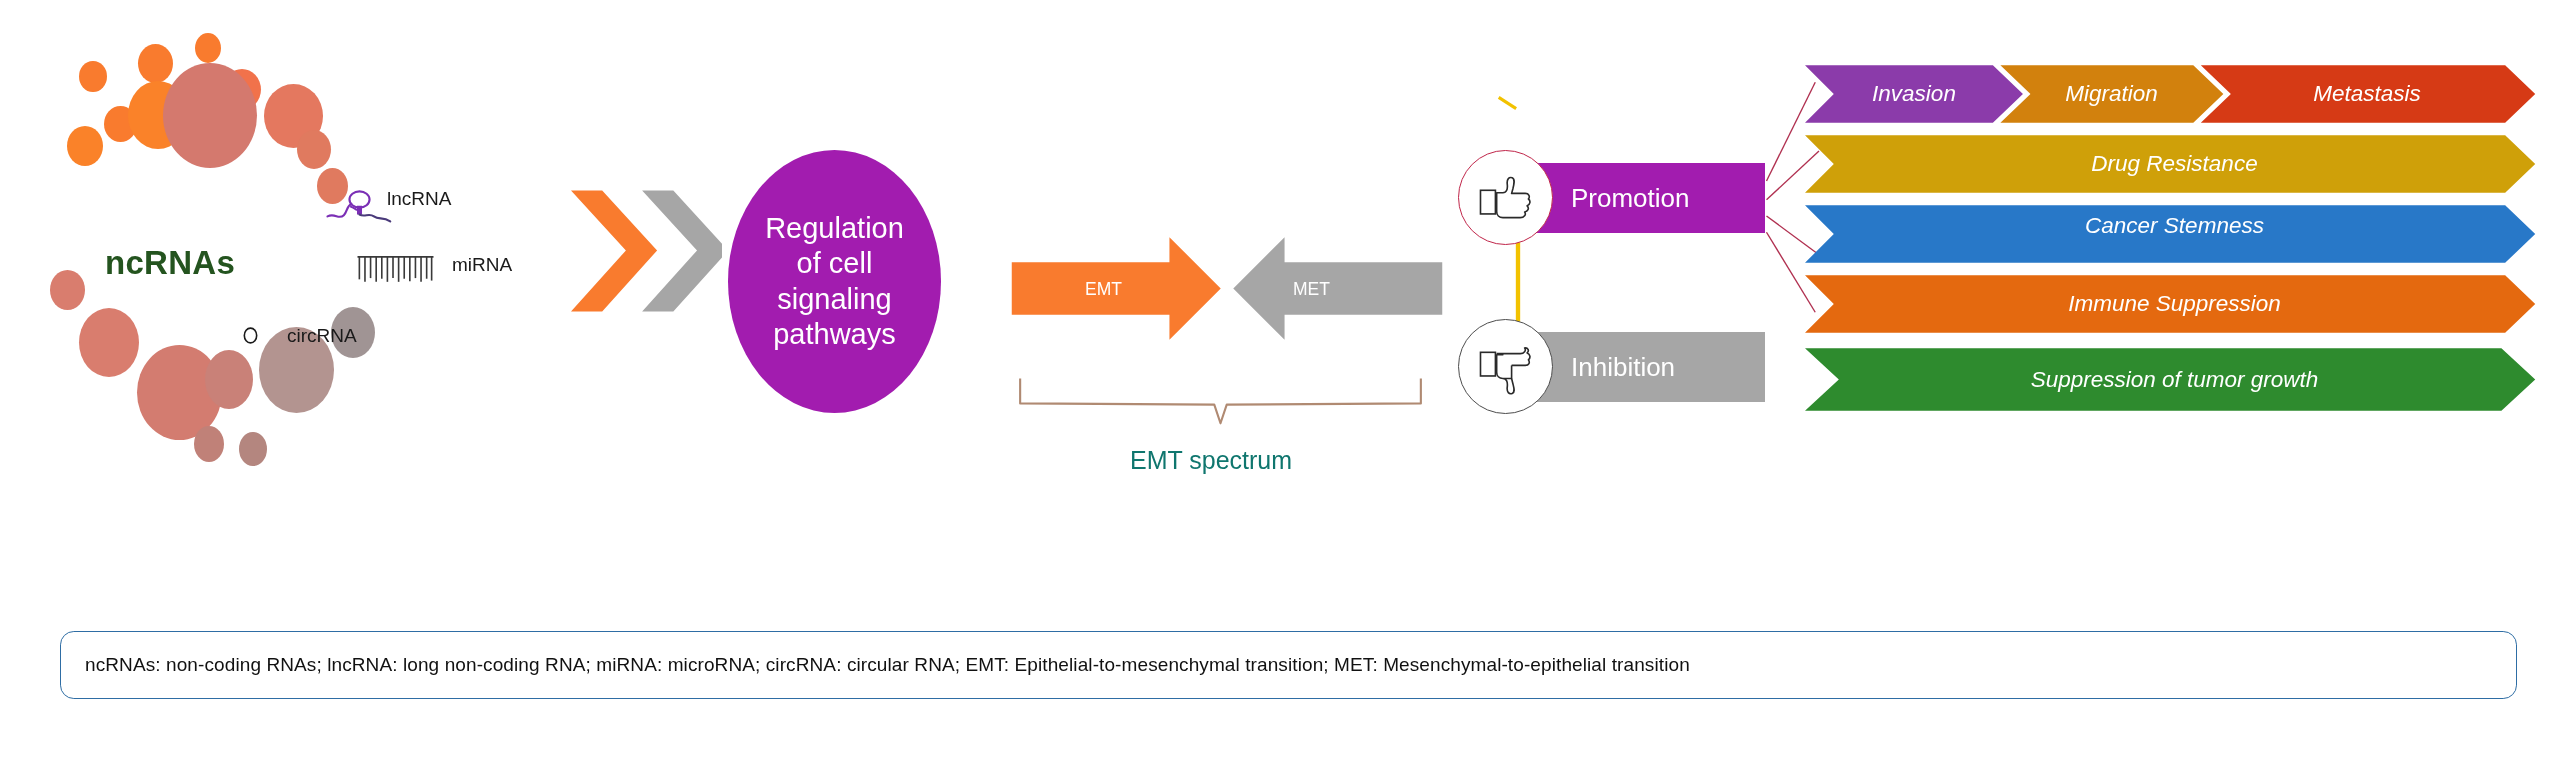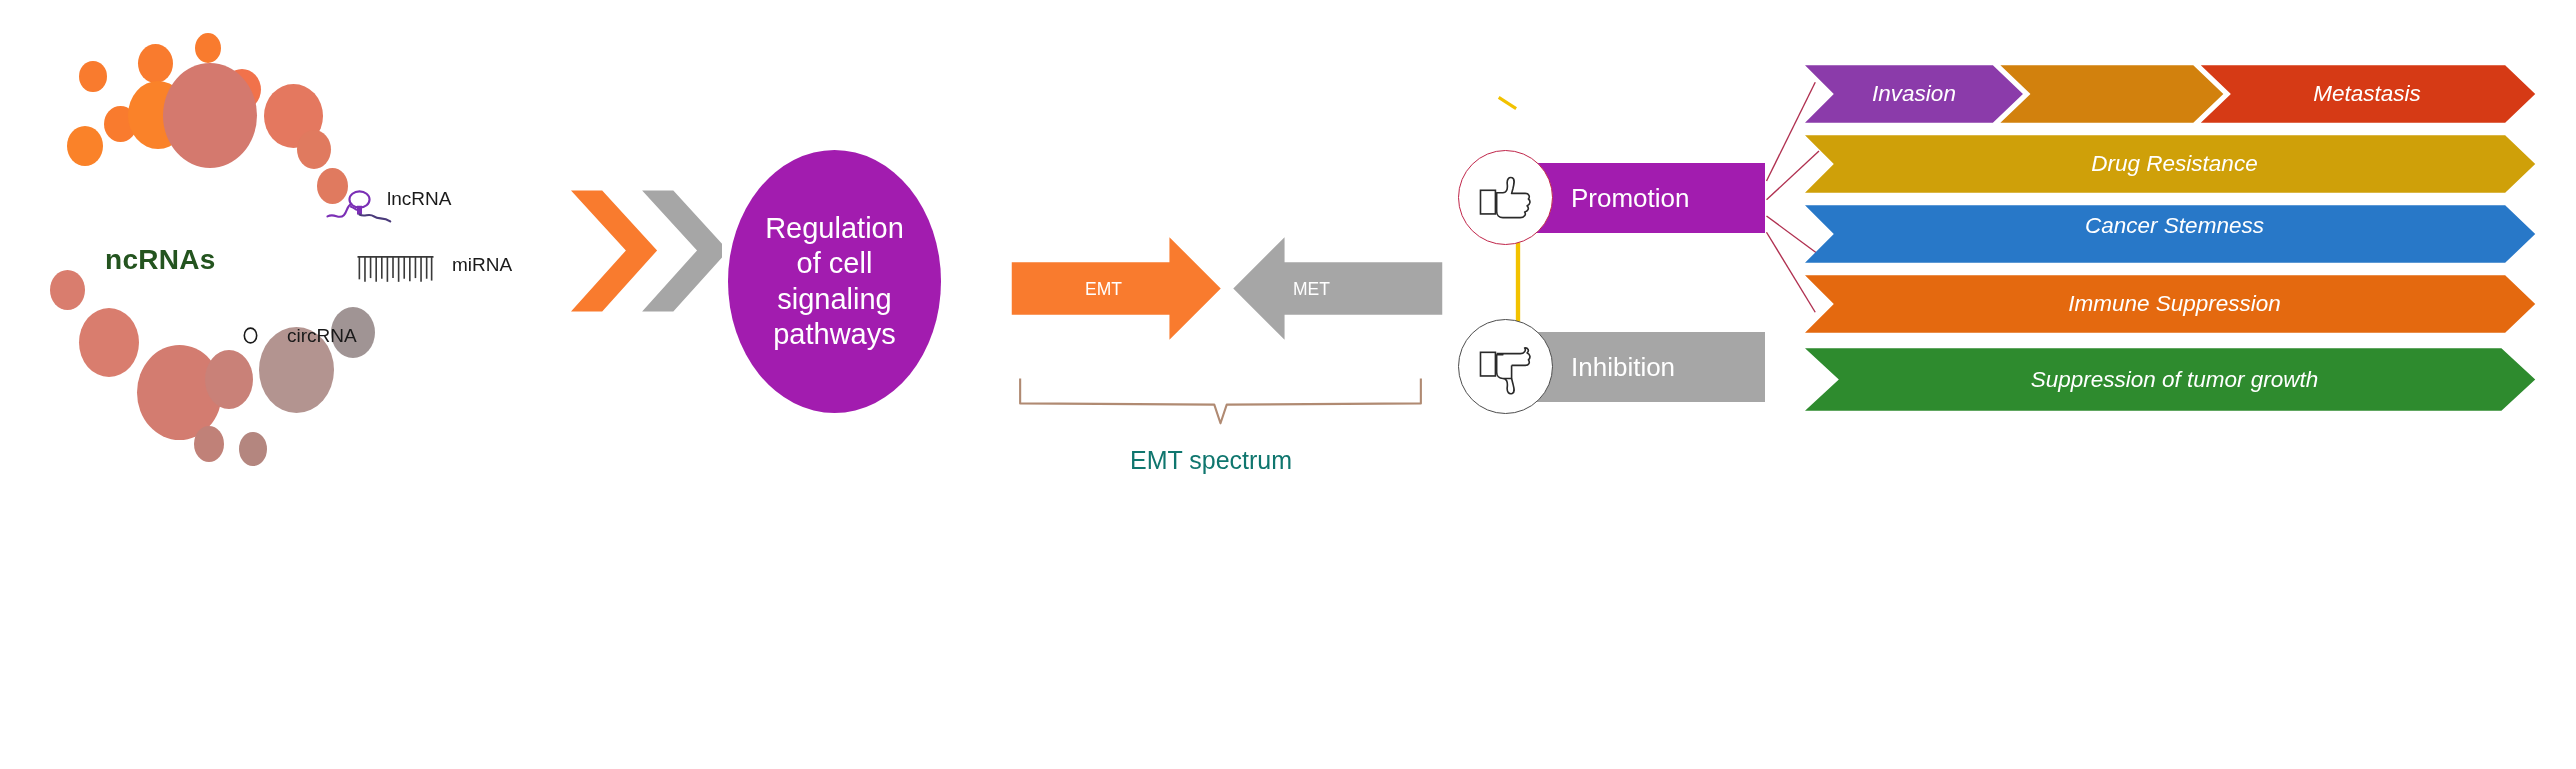--- a/index.html
+++ b/index.html
@@ -19,21 +19,21 @@
 
   
   .bubble{
     position:absolute;
     border-radius:50%;
   }
   .ncrna-title{
     position:absolute;
     font-weight:bold;
     color:#24541f;
-    font-size:28px;
+    font-size:33px;
     letter-spacing:0.3px;
     white-space:nowrap;
   }
   .rna-label{
     position:absolute;
     font-size:19px;
     color:#1a1a1a;
     white-space:nowrap;
     text-align:right;
   }
@@ -251,20 +251,23 @@
   </svg>
 
   <svg class="abs" style="left:1805px; top:65px;" width="739" height="58" viewBox="0 0 1180 92">
     <path d="M0 0 L300 0 L348 46 L300 92 L0 92 L46 46 Z" fill="#8b3baa"></path>
     <path d="M312 0 L620 0 L668 46 L620 92 L312 92 L360 46 Z" fill="#d2810d"></path>
     <path d="M632 0 L1118 0 L1166 46 L1118 92 L632 92 L680 46 Z" fill="#d63a15"></path>
   </svg>
   <div class="banner" style="left:1805px; top:65px; width:218px; height:58px;">
     <span>Invasion</span>
   </div>
+  <div class="banner" style="left:2000px; top:65px; width:223px; height:58px;">
+    <span>Migration</span>
+  </div>
   <div class="banner" style="left:2200px; top:65px; width:334px; height:58px;">
     <span>Metastasis</span>
   </div>
 
   <svg class="abs" style="left:1805px; top:135px;" width="739" height="58" viewBox="0 0 1180 92">
     <path d="M0 0 L1118 0 L1166 46 L1118 92 L0 92 L46 46 Z" fill="#cfa009"></path>
   </svg>
   <div class="banner" style="left:1805px; top:135px; width:739px; height:58px;">
     <span>Drug Resistance</span>
   </div>
@@ -283,15 +286,18 @@
     <span>Immune Suppression</span>
   </div>
 
   <svg class="abs" style="left:1805px; top:348px;" width="739" height="63" viewBox="0 0 1180 100">
     <path d="M0 0 L1112 0 L1166 50 L1112 100 L0 100 L54 50 Z" fill="#2e8b2e"></path>
   </svg>
   <div class="banner" style="left:1805px; top:348px; width:739px; height:63px;">
     <span>Suppression of tumor growth</span>
   </div>
 
+  <div class="legend-box" style="left:60px; top:631px; width:2457px; height:68px;">
+    <div class="legend-text">ncRNAs: non-coding RNAs; lncRNA: long non-coding RNA;  miRNA: microRNA; circRNA: circular RNA; EMT:  Epithelial-to-mesenchymal transition; MET: Mesenchymal-to-epithelial transition</div>
+  </div>
 
 </div>
 
 
 </body></html>

